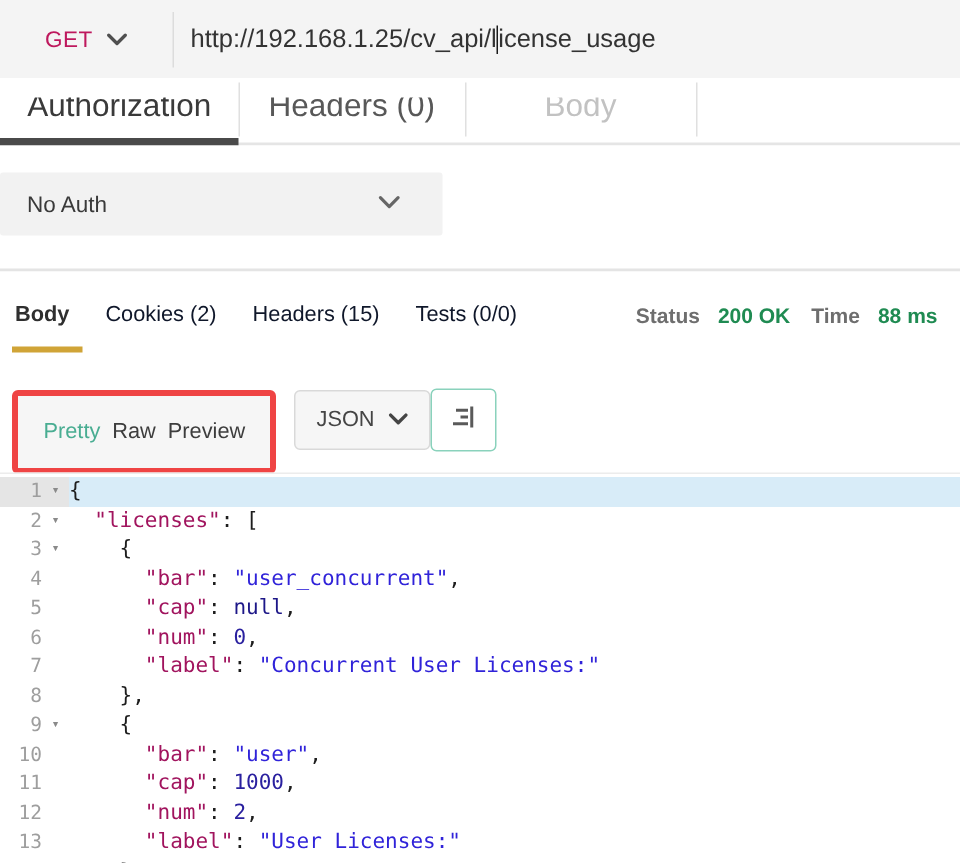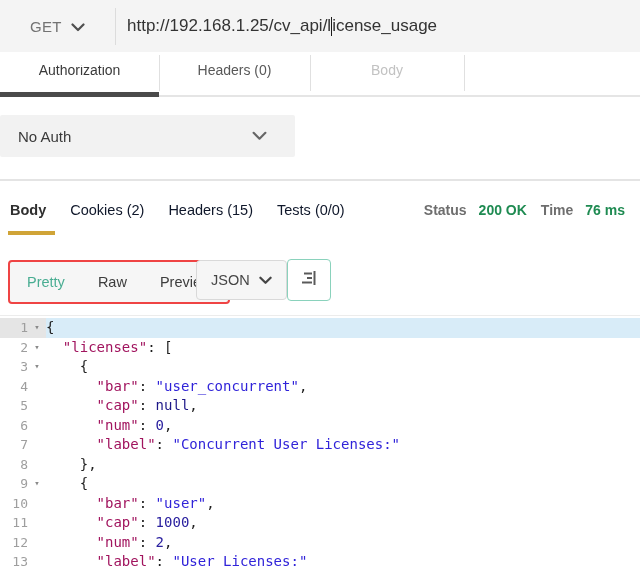--- a/index.html
+++ b/index.html
@@ -15,31 +15,31 @@
   }
   *{box-sizing:border-box;margin:0;padding:0;}
   html,body{width:640px;height:575px;}
   body{
     font-family:"Liberation Sans",sans-serif;
     background:#fff;color:#333;overflow:hidden;position:relative;
   }
   
   #url-bar{position:absolute;top:0;left:0;width:640px;height:52px;background:#f4f4f4;}
   .method{position:absolute;left:30px;top:0;height:52px;display:flex;align-items:center;gap:9px;
-    font-size:15px;color:#737373;letter-spacing:.3px;cursor:pointer;}
+    font-size:15px;color:#be185d;letter-spacing:.3px;cursor:pointer;}
   .chev{display:inline-block;}
   .url-divider{position:absolute;left:115px;top:8px;width:1px;height:37px;background:#dcdcdc;}
   .url-field{position:absolute;left:127px;top:0;height:52px;display:flex;align-items:center;
     font-size:17px;color:#333;white-space:pre;cursor:text;}
   .caret{display:inline-block;width:1px;height:19px;background:#1a1a1a;vertical-align:-4px;}
   
   #req-tabs{position:absolute;top:52px;left:0;width:640px;height:45px;background:#fff;}
   .req-sep{position:absolute;top:3px;width:1px;height:36px;background:#e0e0e0;}
   .req-tab{position:absolute;top:13px;height:27px;overflow:hidden;text-align:center;cursor:pointer;}
-  .req-tab span{display:block;margin-top:-5px;font-size:14px;line-height:21px;}
+  .req-tab span{display:block;margin-top:-5px;font-size:21px;line-height:21px;}
   .req-tab.active span{color:#3a3a3a;}
   .req-tab.normal span{color:#585858;}
   .req-tab.disabled span{color:#c2c2c2;}
   .req-underline-light{position:absolute;bottom:0;left:0;width:640px;height:2px;background:#e5e5e5;}
   .req-underline-dark{position:absolute;bottom:0;left:0;width:159px;height:5px;background:var(--tab-dark);}
   
   #auth-section{position:absolute;top:97px;left:0;width:640px;height:84px;background:#fff;
     border-bottom:2px solid #e4e4e4;padding-left:40px;}
   .auth-select{position:absolute;left:0;top:18px;width:295px;height:42px;background:#f2f2f2;
     border-radius:2px;display:flex;align-items:center;cursor:pointer;}
@@ -50,22 +50,22 @@
   .resp-tabs{position:absolute;left:10px;top:21px;display:flex;align-items:center;}
   .resp-tab{font-size:14.5px;color:#0f172a;margin-right:24px;cursor:pointer;}
   .resp-tab.active{color:#2f2f2f;font-weight:bold;}
   .body-underline{position:absolute;left:8px;top:50px;width:47px;height:4px;background:var(--amber);}
   .resp-status{position:absolute;right:15px;top:21px;display:flex;align-items:center;font-size:14px;font-weight:bold;}
   .resp-status .lbl{color:#6e6e6e;margin-left:14px;}
   .resp-status .val{color:var(--status-green);margin-left:12px;}
   .resp-status .lbl:first-child{margin-left:16px;}
   
   #resp-toolbar{position:absolute;top:240px;left:0;width:640px;height:75px;background:#fff;}
-  .seg-control{position:absolute;left:8px;top:20px;height:44px;border:2px solid #ef4444;border-radius:4px;
-    background:#f6f6f6;display:flex;align-items:center;padding:0 17px;gap:33px;}
+  .seg-control{position:absolute;left:8px;top:20px;height:56px;border:4px solid #ef4444;border-radius:4px;
+    background:#f6f6f6;display:flex;align-items:center;padding:0 17px;gap:8px;}
   .seg{font-size:14.5px;color:#3d3d3d;cursor:pointer;}
   .seg.active{color:var(--accent-teal);}
   .json-btn{position:absolute;left:196px;top:20px;height:40px;border:1px solid #d9d9d9;border-radius:4px;
     background:#f6f6f6;display:flex;align-items:center;padding:14px 14px;gap:9px;font-size:14.5px;color:#454545;cursor:pointer;}
   .wrap-btn{position:absolute;left:287px;top:19px;width:44px;height:42px;border:1.5px solid #8ad2bc;
     border-radius:4px;background:#fff;display:flex;align-items:center;justify-content:center;cursor:pointer;}
   
   #code-area{position:absolute;top:315px;left:0;width:640px;height:260px;background:#fff;
     border-top:1px solid #ececec;overflow:hidden;padding-top:2px;
     font-family:"DejaVu Sans Mono",monospace;font-size:14px;line-height:19.5px;}
@@ -131,21 +131,21 @@
     <span class="resp-tab active">Body</span>
     <span class="resp-tab">Cookies (2)</span>
     <span class="resp-tab">Headers (15)</span>
     <span class="resp-tab">Tests (0/0)</span>
   </div>
   <div class="body-underline"></div>
   <div class="resp-status">
     <span class="lbl">Status</span>
     <span class="val">200 OK</span>
     <span class="lbl">Time</span>
-    <span class="val">76 ms</span>
+    <span class="val">88 ms</span>
   </div>
 </div>
 
 <div id="resp-toolbar">
   <div class="seg-control">
     <span class="seg active">Pretty</span>
     <span class="seg">Raw</span>
     <span class="seg">Preview</span>
   </div>
   <div class="json-btn">

